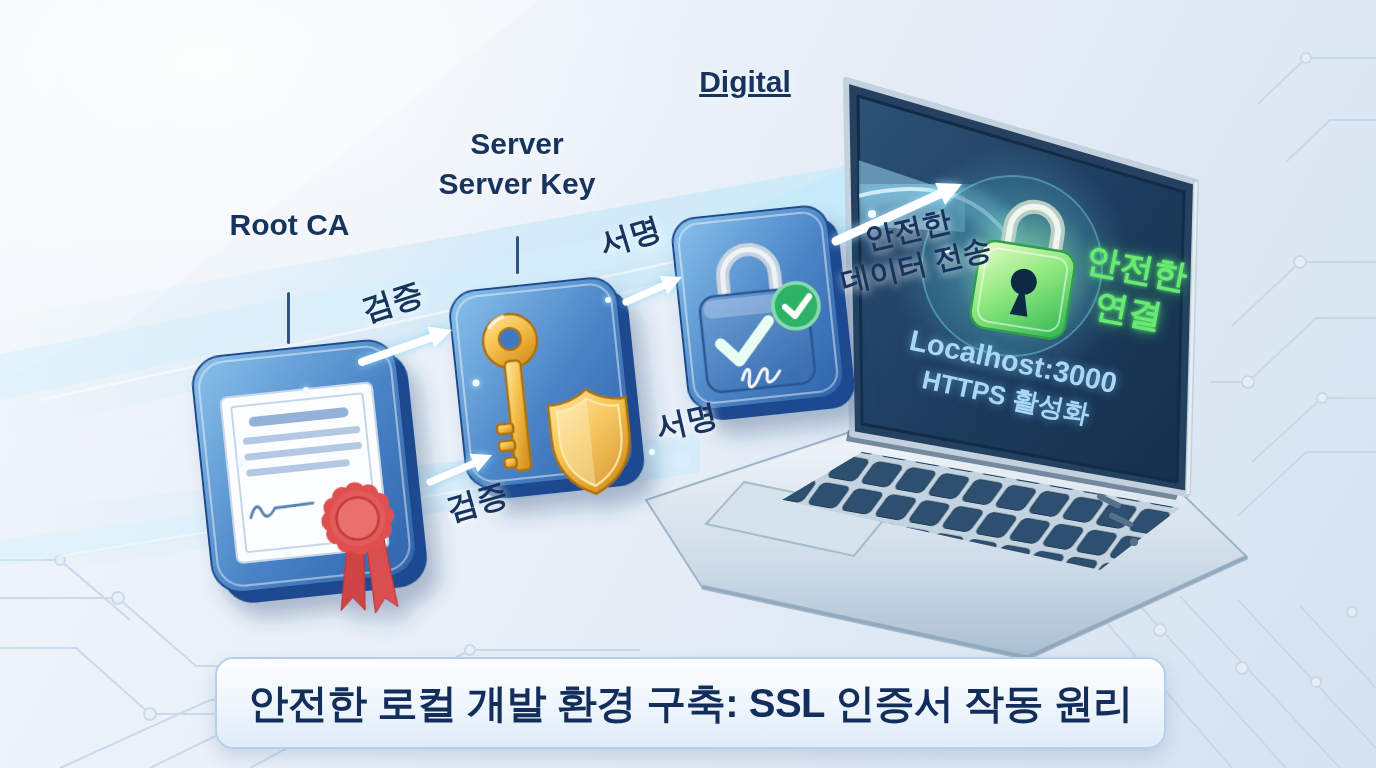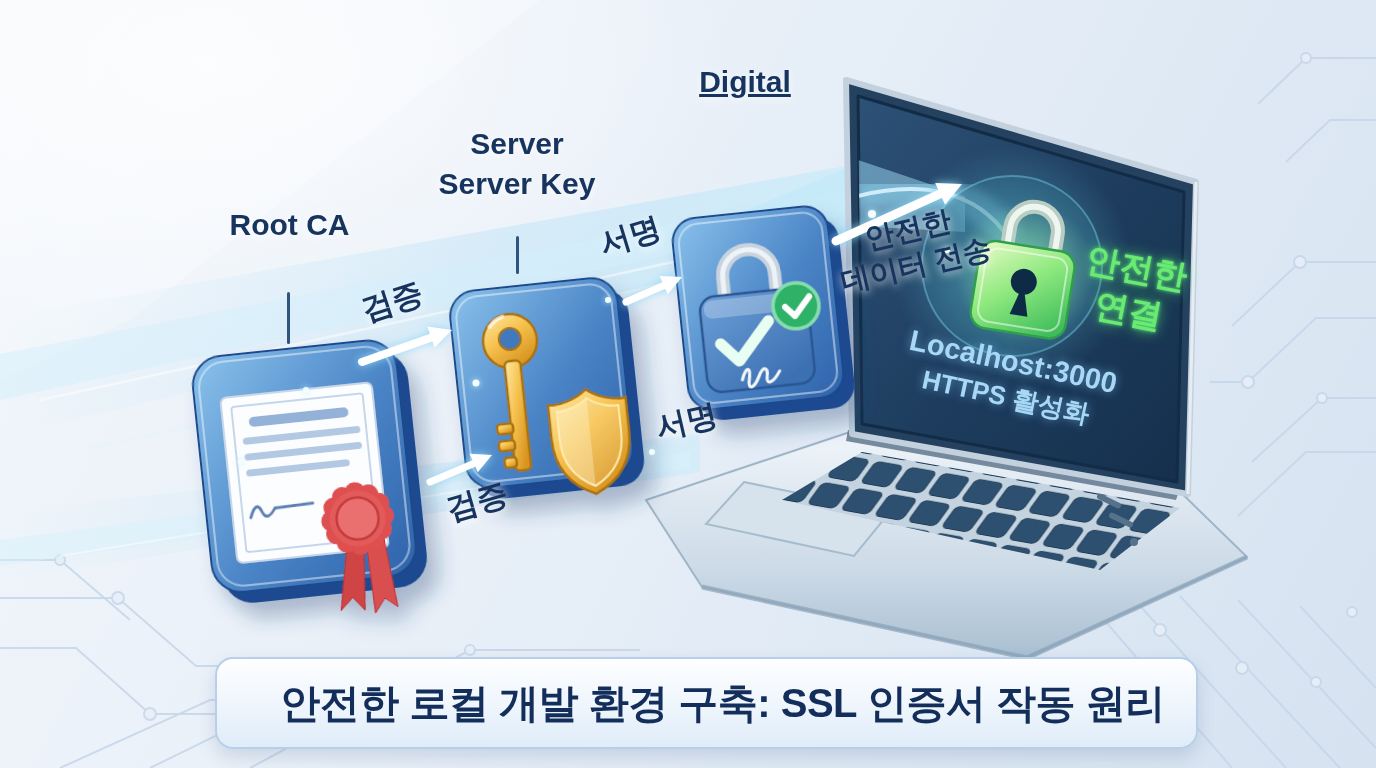--- a/index.html
+++ b/index.html
@@ -23,21 +23,21 @@
     text-shadow:0 0 14px rgba(80,230,110,.9),0 0 4px rgba(120,255,140,.8);}
   .screen-host{color:#a9d8f4;font-weight:700;text-align:center;transform:rotate(12deg);
     transform-origin:left top;text-shadow:0 0 10px rgba(120,190,240,.65);}
   .screen-host .l1{display:block;font-size:29px;line-height:38px;}
   .screen-host .l2{display:block;font-size:26px;line-height:34px;}
   .banner{
     left:215px;top:657px;width:947px;height:88px;border-radius:18px;
     background:linear-gradient(180deg,#fdfeff 0%,#eef5fc 55%,#dfecf9 100%);
     border:2px solid #b7cfe8;box-shadow:0 8px 18px rgba(60,90,140,.18), inset 0 1px 0 #fff;
     display:flex;align-items:center;justify-content:center;
-    color:#132e5b;font-weight:800;font-size:40px;letter-spacing:-.5px;white-space:nowrap;padding-left:32px;
+    color:#132e5b;font-weight:800;font-size:40px;letter-spacing:-.5px;white-space:nowrap;
   }
   .line{display:block;}
 </style>
 </head>
 <body>
 
 <div id="stage">
 
 <svg id="scene" width="1376" height="768" viewBox="0 0 1376 768">
   <defs>

